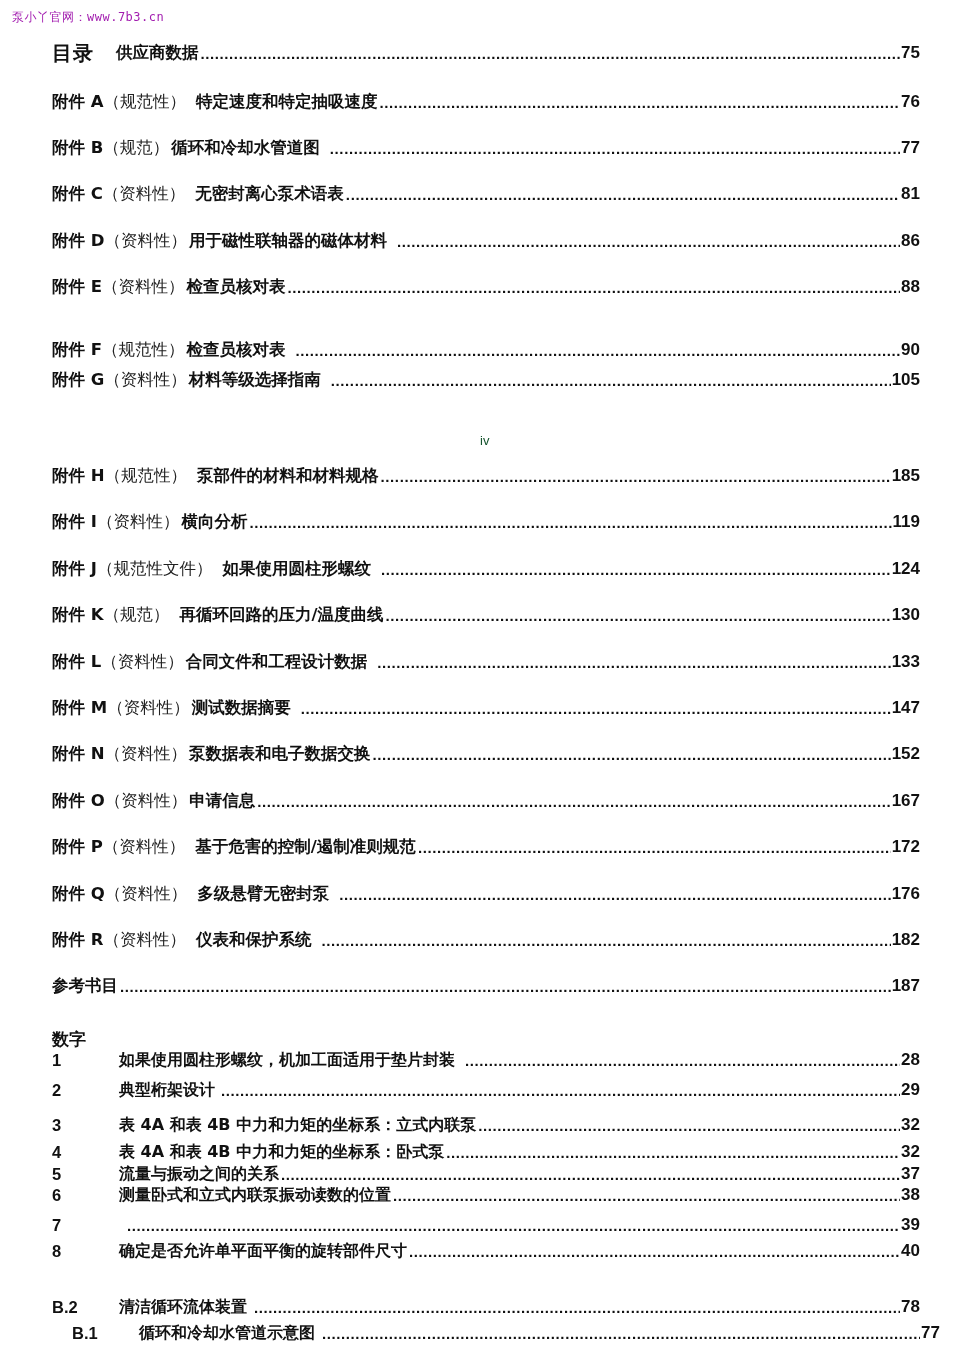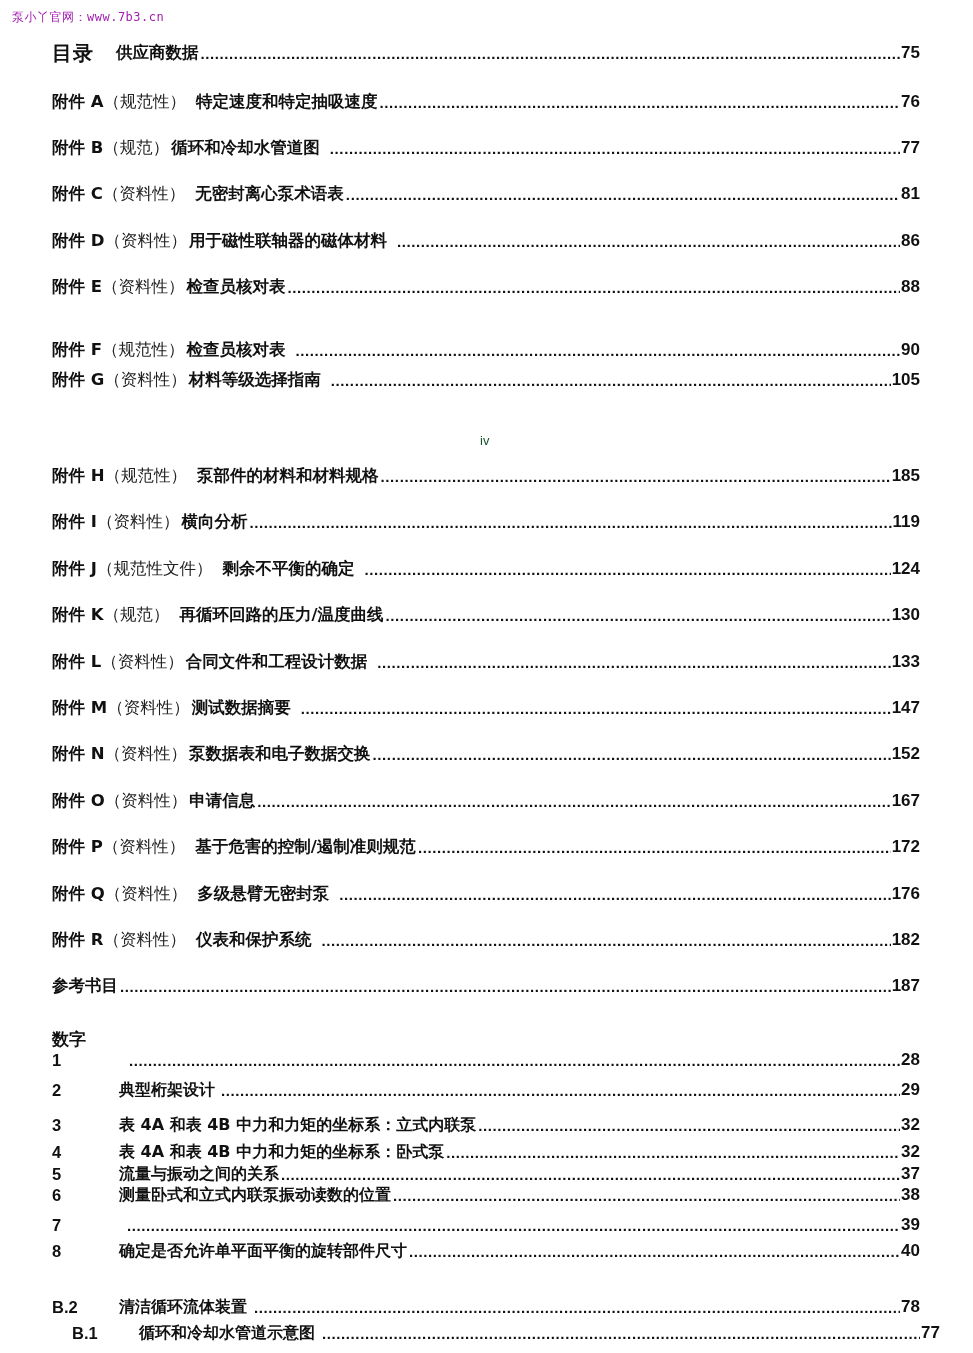--- a/index.html
+++ b/index.html
@@ -229,21 +229,21 @@
   <span class="type">（资料性）</span>
   <span class="label">横向分析</span>
   <span class="leader"></span>
   <span class="page">119</span>
 </div>
 
 <div class="row" style="top:557px;">
   <span class="prefix">附件 J</span>
   <span class="type">（规范性文件）</span>
   <span class="gap"></span>
-  <span class="label">剩余不平衡的确定</span>
+  <span class="label">如果使用圆柱形螺纹</span>
   <span class="gap"></span>
   <span class="leader"></span>
   <span class="page">124</span>
 </div>
 
 <div class="row" style="top:603px;">
   <span class="prefix">附件 K</span>
   <span class="type">（规范）</span>
   <span class="gap"></span>
   <span class="label">再循环回路的压力/温度曲线</span>
@@ -317,20 +317,21 @@
 <div class="row" style="top:974px;">
   <span class="label">参考书目</span>
   <span class="leader"></span>
   <span class="page">187</span>
 </div>
 
 <div class="section-heading">数字</div>
 
 <div class="fig-row" style="top:1049px;">
   <span class="num">1</span>
+  <span class="label">如果使用圆柱形螺纹，机加工面适用于垫片封装</span>
   <span class="gap" style="display:inline-block;width:8px;"></span>
   <span class="leader"></span>
   <span class="page">28</span>
 </div>
 
 <div class="fig-row" style="top:1079px;">
   <span class="num">2</span>
   <span class="label">典型桁架设计</span>
   <span class="gap" style="display:inline-block;width:4px;"></span>
   <span class="leader"></span>

